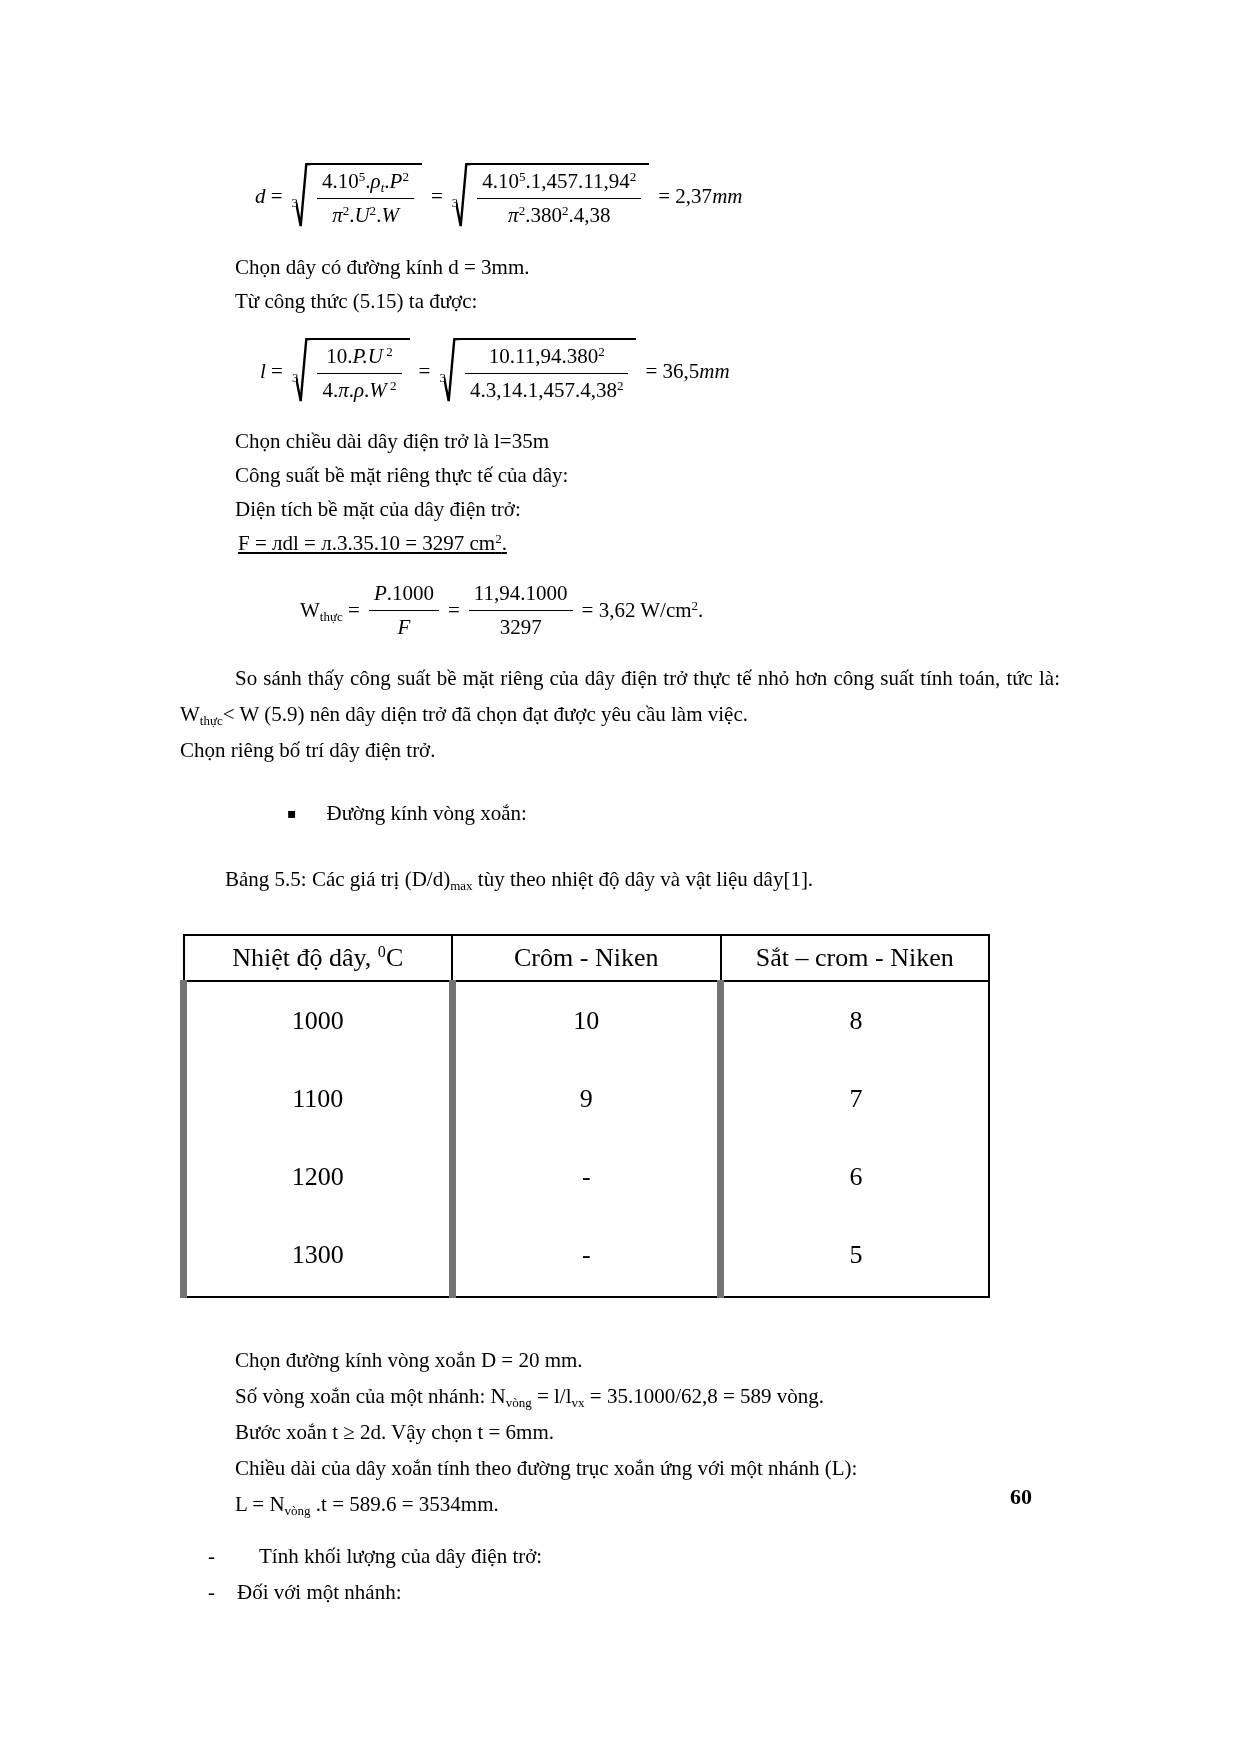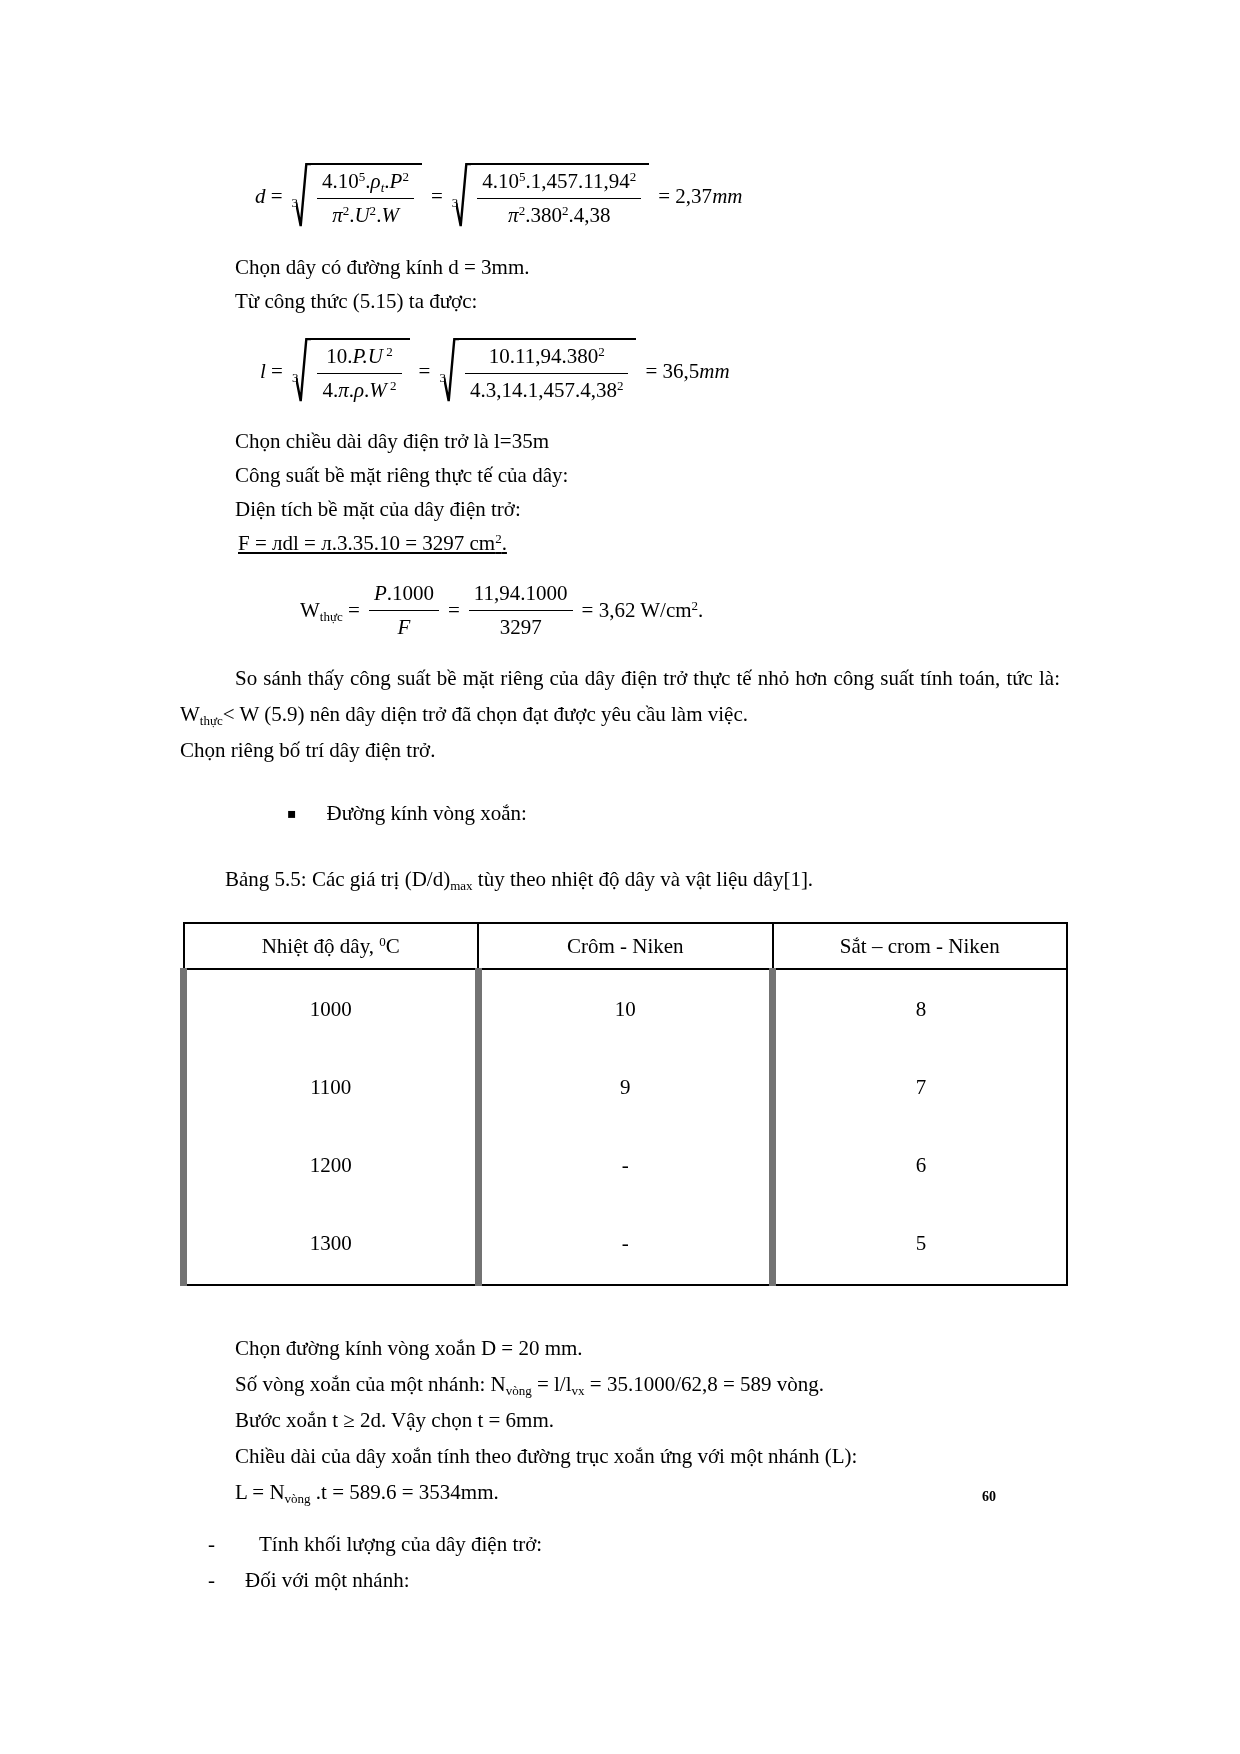--- a/index.html
+++ b/index.html
@@ -38,24 +38,24 @@
   .frac { display: inline-block; text-align: center; vertical-align: middle; }
   .fnum { display: block; padding: 0 5px 4px; }
   .fden { display: block; border-top: 1.8px solid #000; padding: 4px 5px 0; }
 
   .bullet-line { margin: 28px 0 0 107px; display: flex; align-items: center; gap: 30px; }
   .bullet-marker { font-size: 14px; font-family: "DejaVu Sans", sans-serif; }
   .caption { margin: 32px 0 0 45px; }
 
   table.ddmax {
     border-collapse: collapse;
-    width: 888px;
-    margin: 26px 0 0 0;
+    width: 810px;
+    margin: 38px 0 0 0;
     border: 2px solid #000;
-    font-size: 21px;
+    font-size: 26px;
   }
   table.ddmax th {
     border: 2px solid #000;
     border-bottom: 2.5px solid #000;
     font-weight: normal;
     text-align: center;
     padding: 5px 6px;
     width: 33.3%;
   }
   table.ddmax td {
@@ -66,24 +66,24 @@
     line-height: 38px;
   }
   table.ddmax tr.last td { padding-bottom: 22px; }
 
   .after-table { margin-top: 44px; }
   .post { margin-left: 55px; line-height: 36px; }
   .dash-line { display: flex; gap: 18px; margin-left: 28px; line-height: 36px; }
   .dash-line.first { margin-top: 16px; }
   .pageno {
     position: absolute;
-    left: 982px;
+    left: 1010px;
     top: 1480px;
     font-weight: bold;
-    font-size: 14px;
+    font-size: 22px;
   }
 </style>
 </head>
 <body>
 
 <div class="page">
 
   <div class="math-line fd">
     <span><span class="it">d</span><span> = </span></span>
     <span class="root">
@@ -221,17 +221,17 @@
   <p class="post">Bước xoắn t ≥ 2d. Vậy chọn t = 6mm.</p>
   <p class="post">Chiều dài của dây xoắn tính theo đường trục xoắn ứng với một nhánh (L):</p>
   <p class="post"><span>L = N</span><span class="sb">vòng</span><span> .t = 589.6 = 3534mm.</span></p>
 
   <div class="dash-line first">
     <span>-</span>
     <span style="margin-left:26px;">Tính khối lượng của dây điện trở:</span>
   </div>
   <div class="dash-line">
     <span>-</span>
-    <span style="margin-left:12px;">Đối với một nhánh:</span>
+    <span style="margin-left:4px;">Đối với một nhánh:</span>
   </div>
 
   <div class="pageno">60</div>
 </div>
 
 </body></html>

